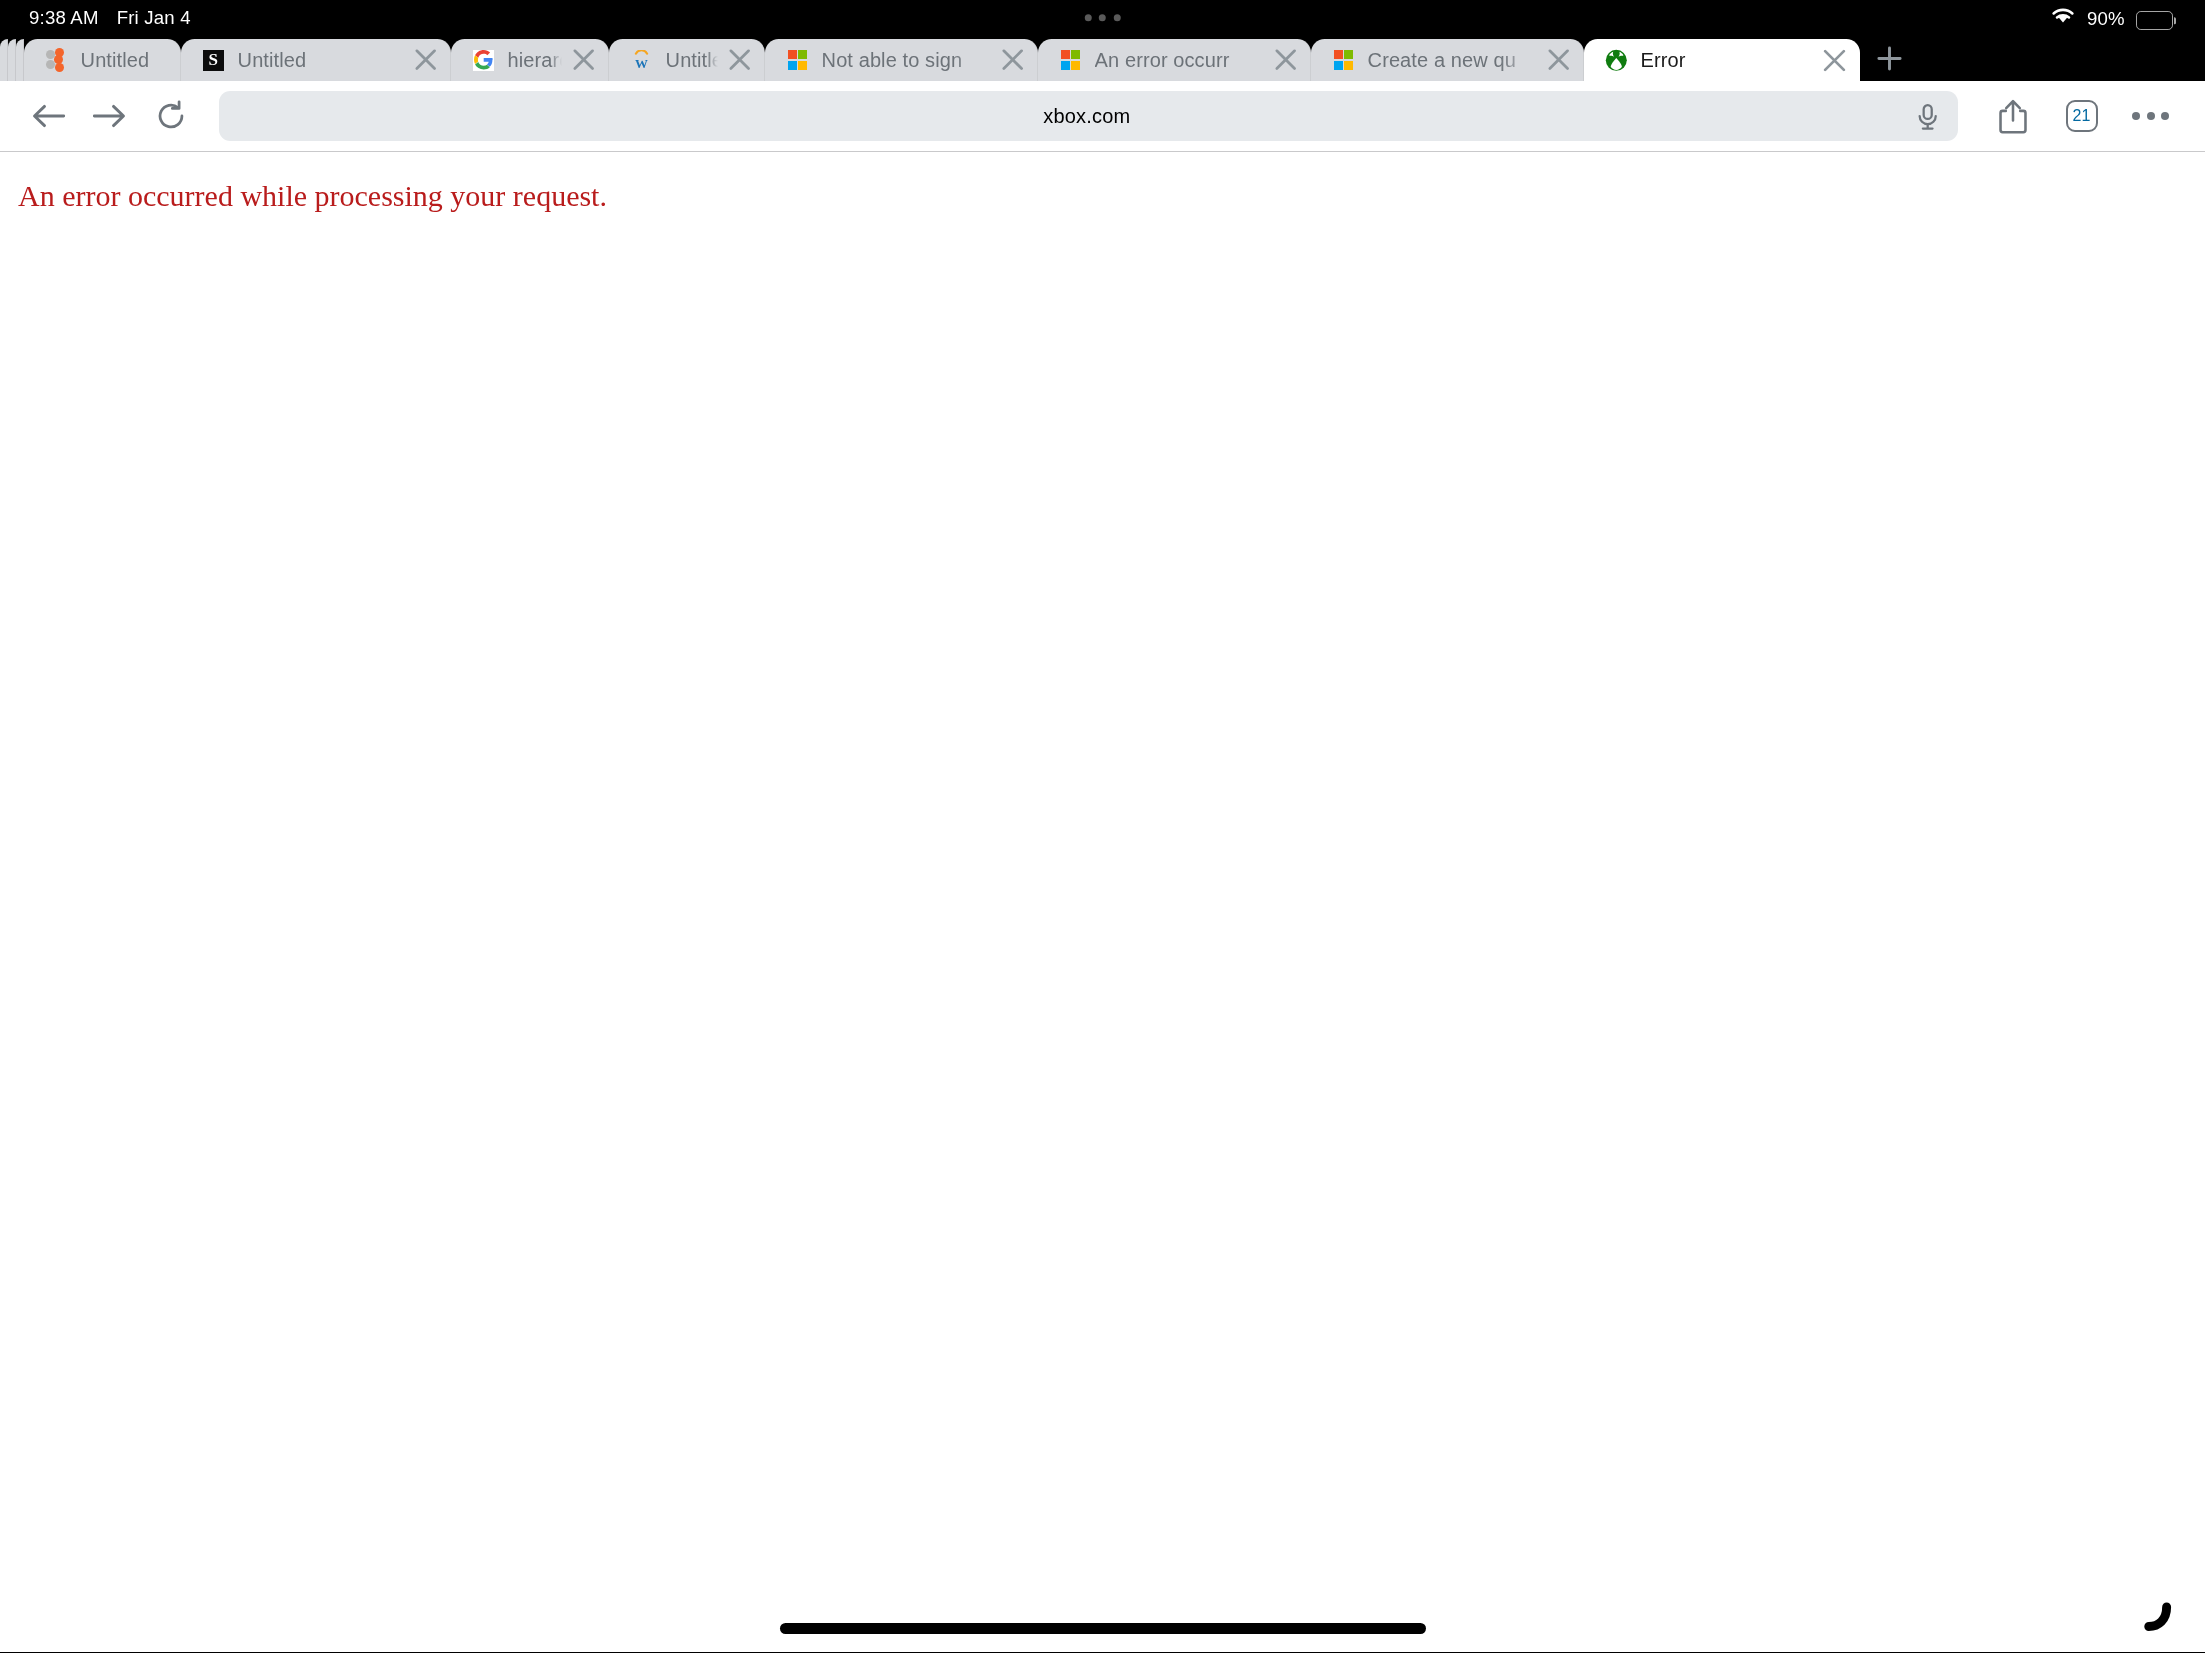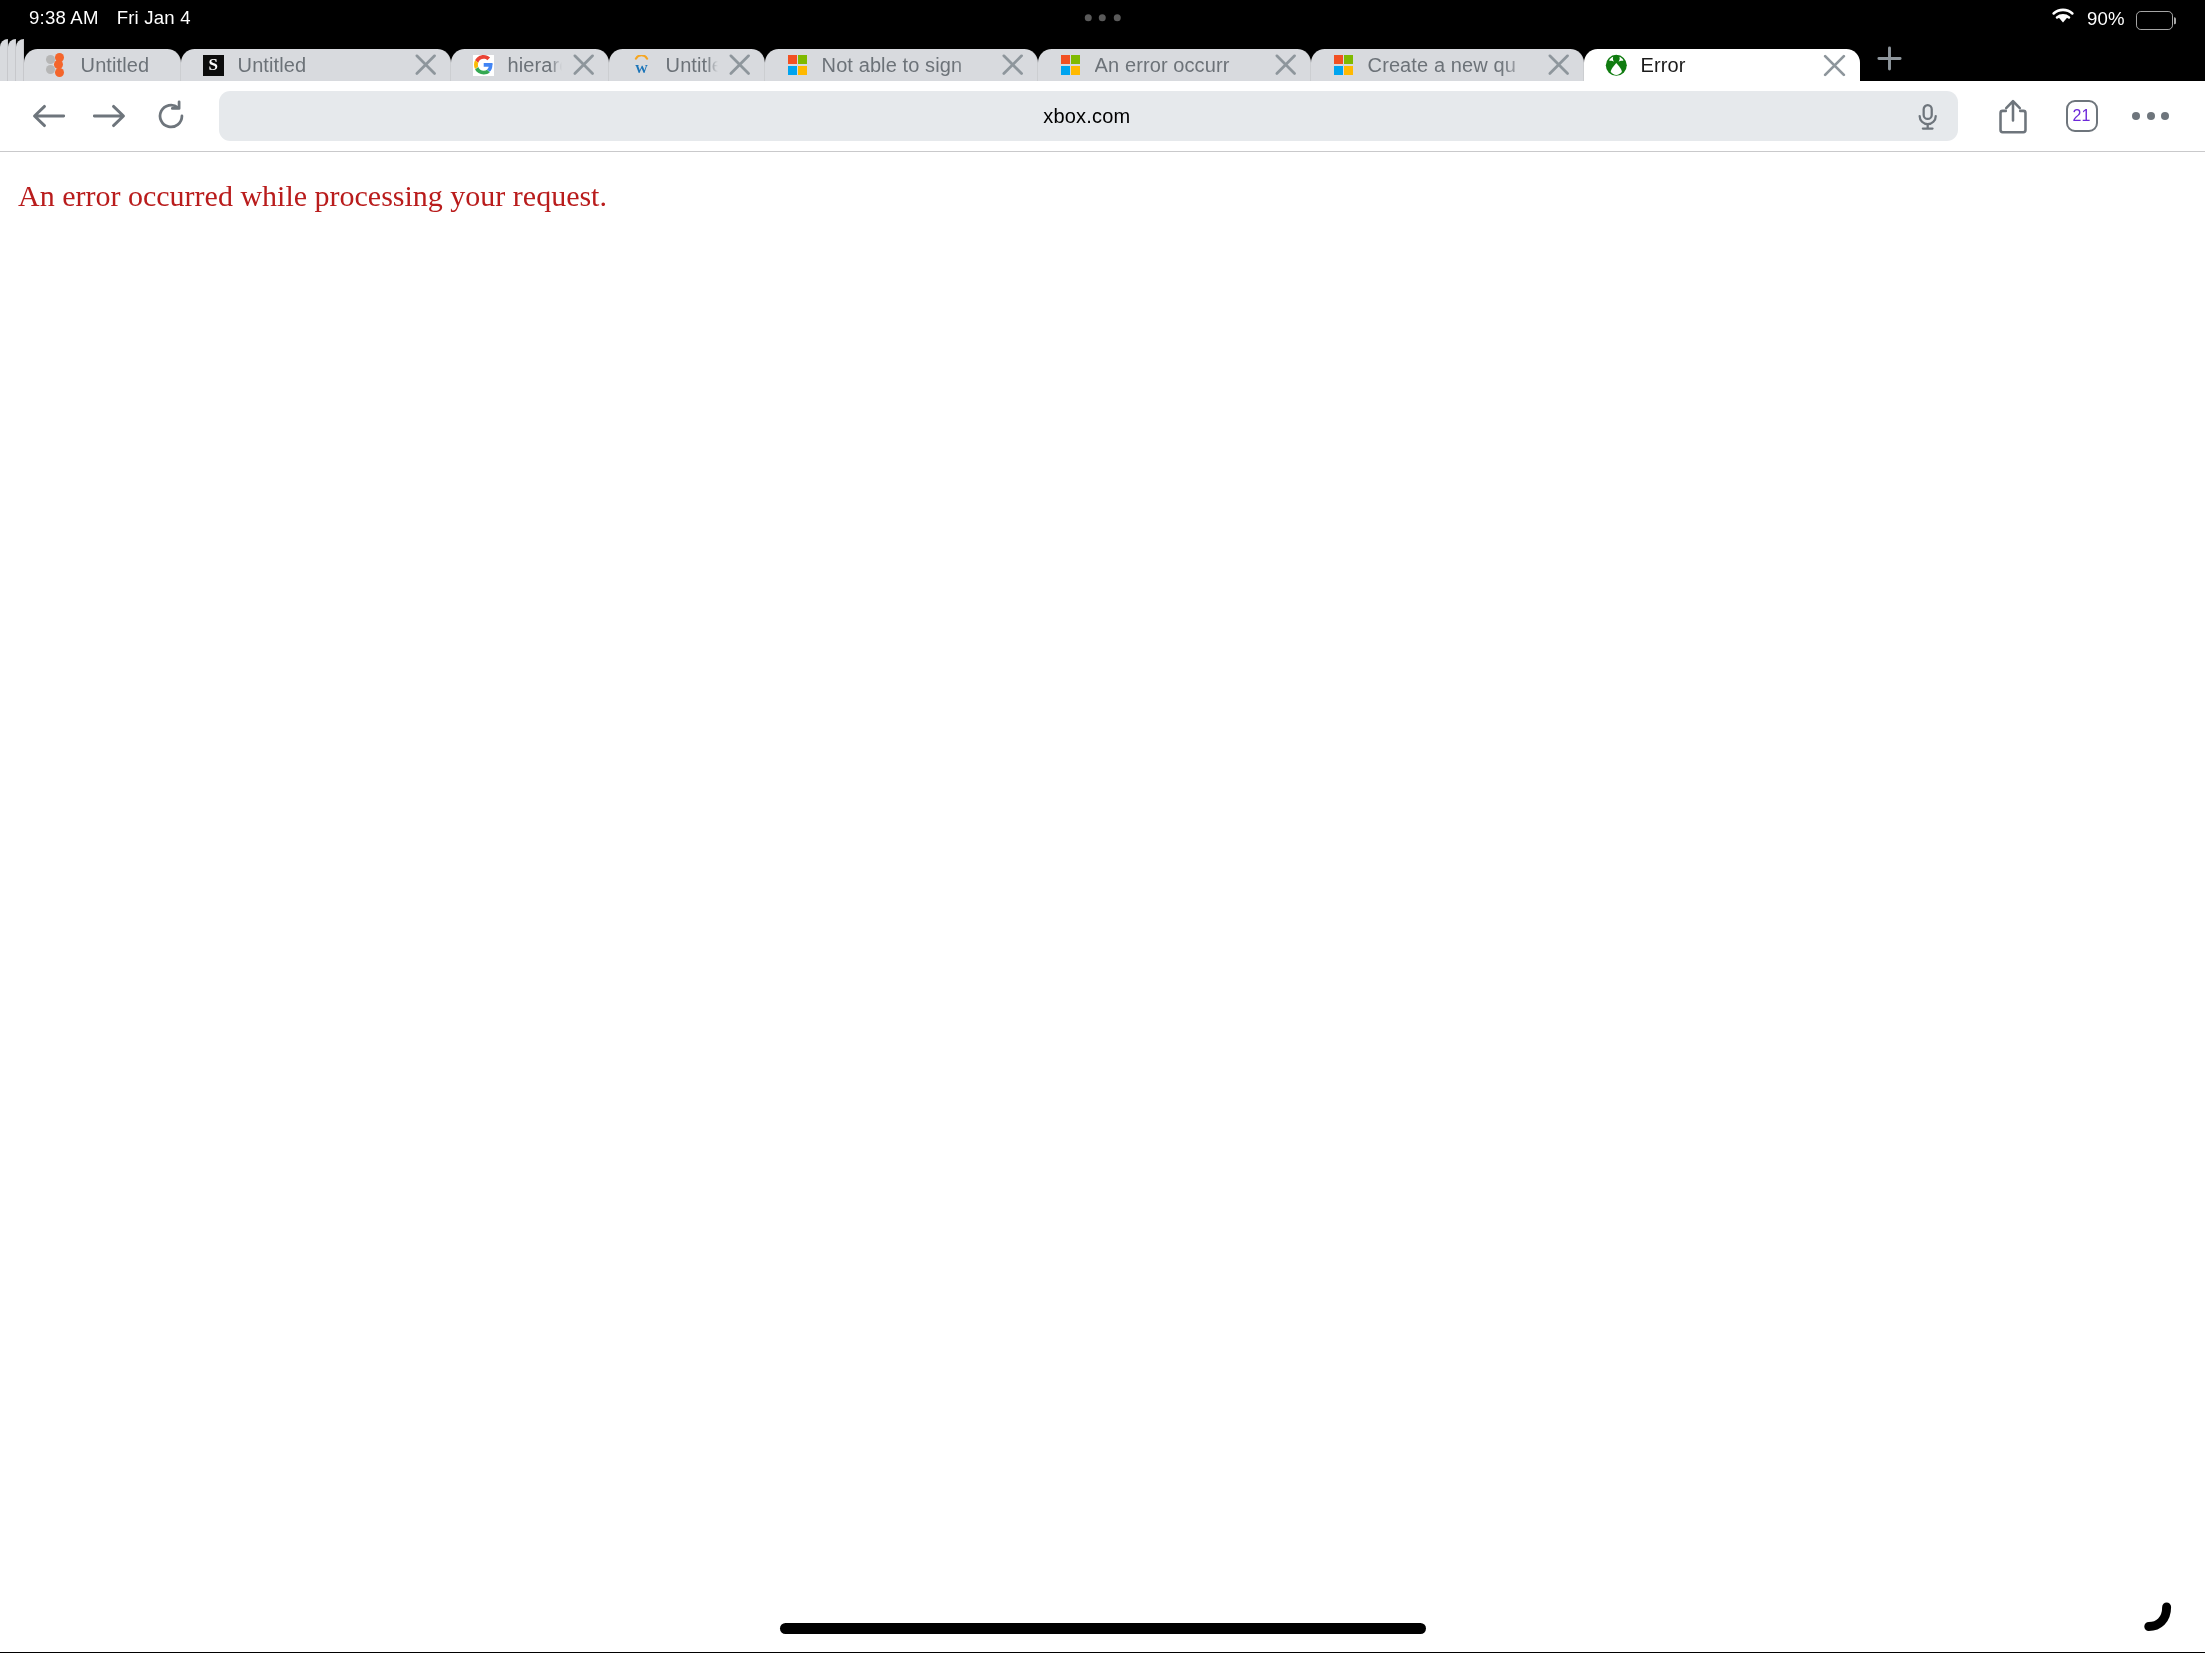--- a/index.html
+++ b/index.html
@@ -60,21 +60,21 @@
     background:#d8dade;
     border-top-left-radius:13px;
     border-bottom-left-radius:0;
     box-shadow:inset -0.8px 0 0 rgba(0,0,0,.10);
     align-self:flex-end;
   }
   .stack-edge.e1{ width:8px; }
 
   .tab{
     position:relative;
-    height:32px;
+    height:42px;
     background:#d8dade;
     display:flex;
     align-items:center;
     padding:0 3.2px 0 21px;
     border-top-left-radius:13.7px;
     border-top-right-radius:13.7px;
     box-shadow:inset -0.8px 0 0 rgba(0,0,0,.07);
     overflow:hidden;
     flex:0 0 auto;
   }
@@ -185,21 +185,21 @@
   .tb-btn{
     width:61px;height:61px;flex:0 0 61px;
     display:flex;align-items:center;justify-content:center;
     margin-left:8px;
   }
   .tabcount{
     width:32px;height:32px;
     border:2.4px solid #6e757c;
     border-radius:9px;
     display:flex;align-items:center;justify-content:center;
-    font-size:16px; color:#6d28d9; font-weight:500;
+    font-size:16px; color:#0369a1; font-weight:500;
   }
   .dots3{ display:flex; gap:6.5px; }
   .dots3 i{ width:8px;height:8px;border-radius:50%;background:#6e757c; }
 
   
   .page{
     background:#fff;
     height:calc(1653px - 36px - 45px - 72px);
     position:relative;
     padding:27.4px 0 0 18px;

